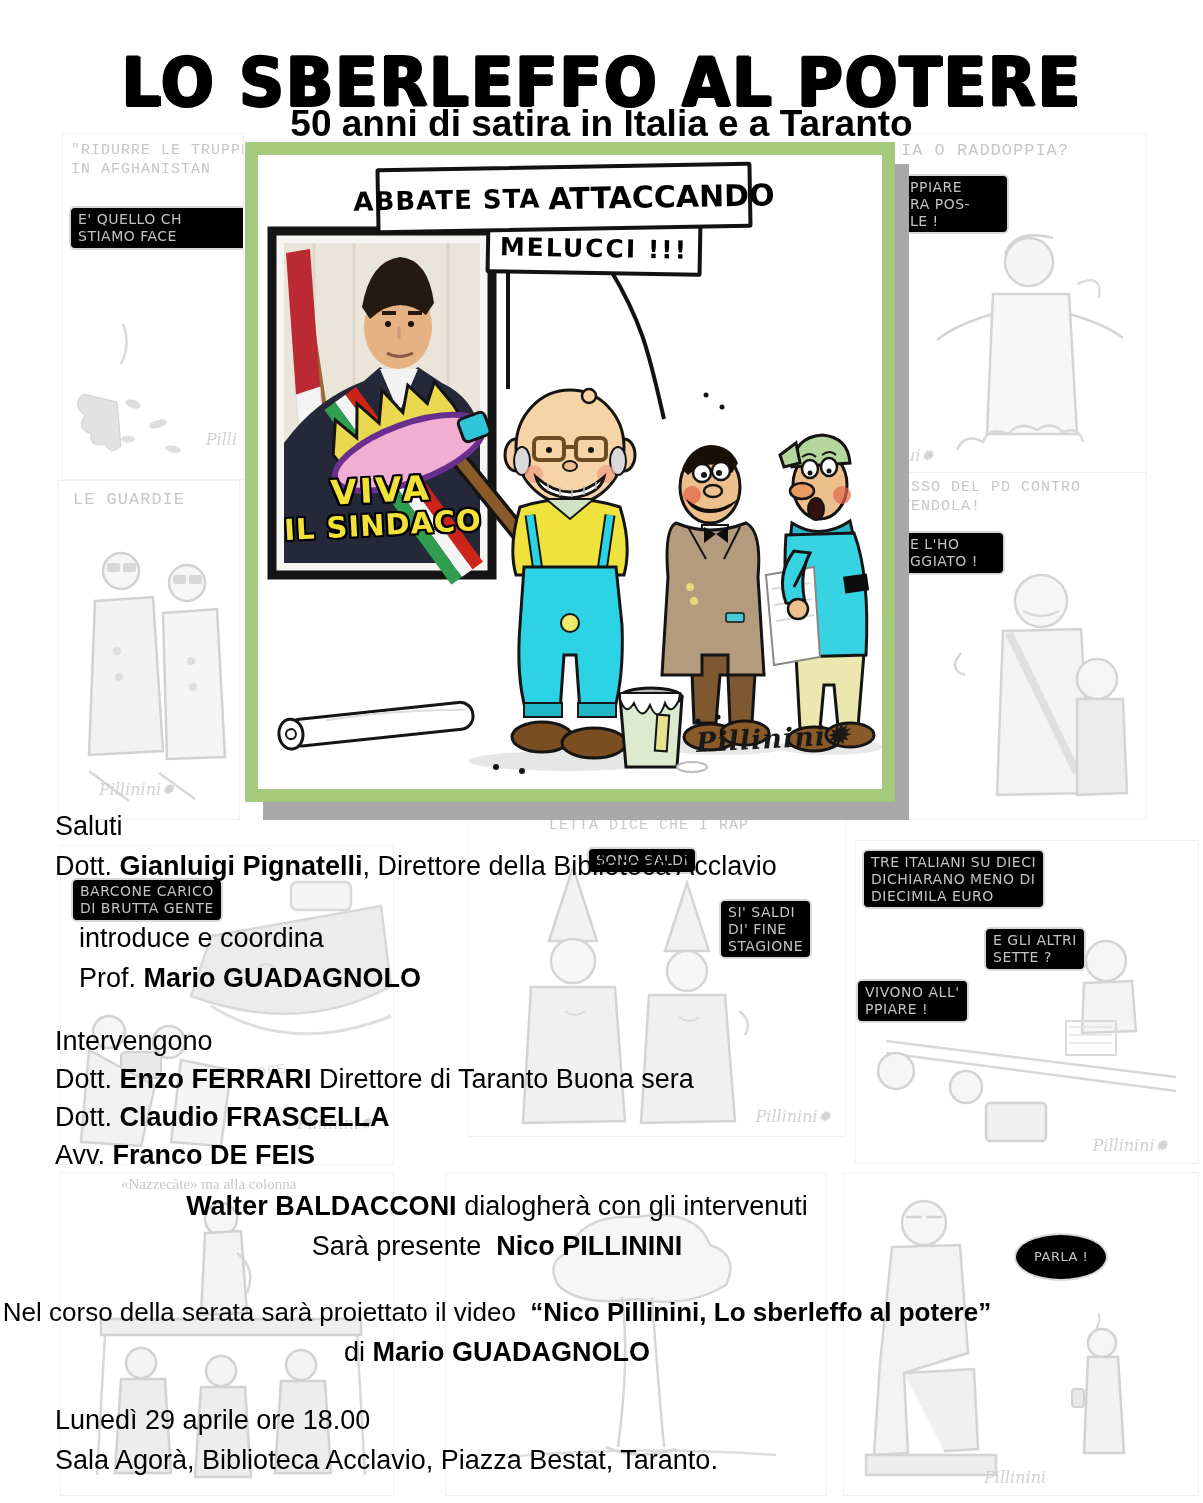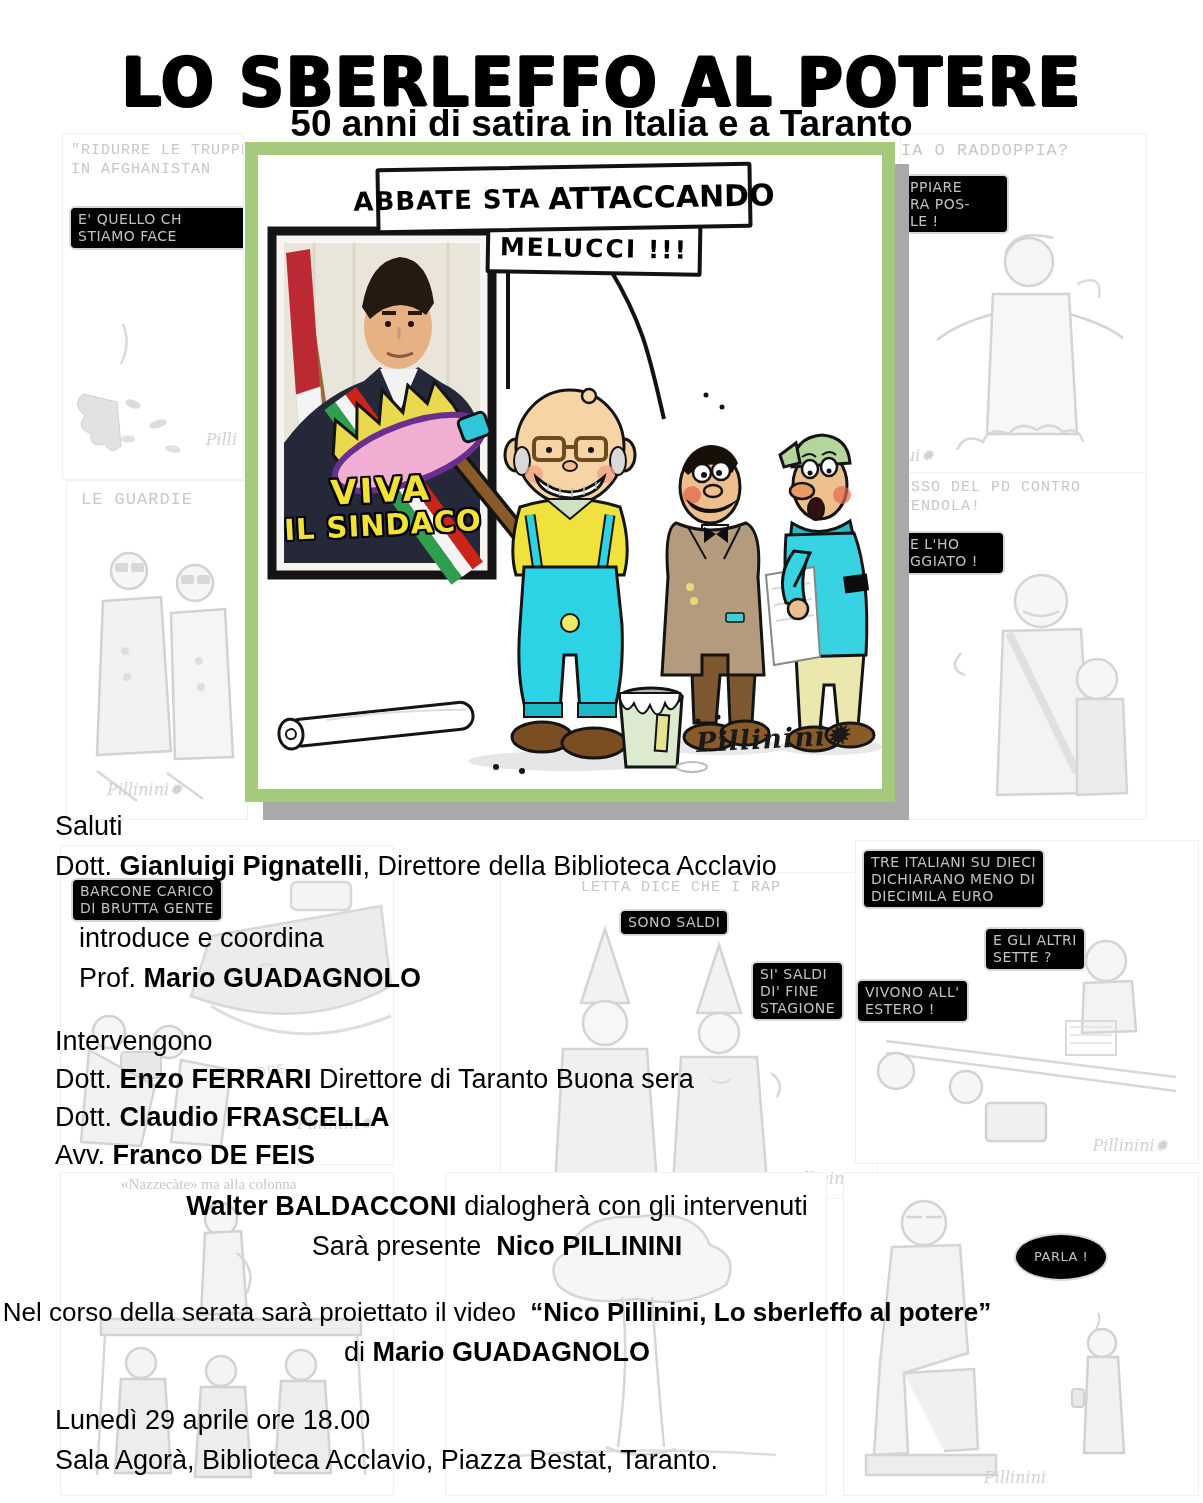--- a/index.html
+++ b/index.html
@@ -84,21 +84,21 @@
       <circle cx="128" cy="128" r="24" fill="#f5f5f5" stroke="#d4d4d4" stroke-width="2.5"></circle>
       <path d="M104,120 q10,-26 48,-16" fill="none" stroke="#d4d4d4" stroke-width="2.5"></path>
       <path d="M92,160 L168,160 L176,300 L86,300 Z" fill="#f7f7f7" stroke="#d4d4d4" stroke-width="2.5"></path>
       <path d="M92,180 Q56,190 36,206 M168,180 Q204,190 222,204" fill="none" stroke="#d4d4d4" stroke-width="2.5"></path>
       <path d="M176,150 q26,-12 22,14" fill="none" stroke="#dcdcdc" stroke-width="2.5"></path>
       <path d="M56,316 q8,-18 26,-8 q6,-16 26,-8 q10,-14 28,-4 q14,-10 26,2 q16,-6 20,10" fill="none" stroke="#d8d8d8" stroke-width="2.5"></path>
     </svg>
     <span class="bg-sig" style="left:4px;bottom:14px;">ui✹</span>
   </div>
 
-  <div class="bg-cell" style="left:66px;top:480px;width:180px;height:338px;">
+  <div class="bg-cell" style="left:58px;top:480px;width:180px;height:338px;">
     <span class="bg-caption" style="left:14px;top:8px;font-size:17px;">LE GUARDIE</span>
     <svg class="bg-doodle" width="180" height="338">
       <circle cx="62" cy="90" r="18" fill="#f6f6f6" stroke="#d2d2d2" stroke-width="2.5"></circle>
       <rect x="48" y="82" width="13" height="9" rx="2" fill="#d8d8d8"></rect>
         <rect x="64" y="82" width="13" height="9" rx="2" fill="#d8d8d8"></rect>
       <circle cx="128" cy="102" r="18" fill="#f6f6f6" stroke="#d2d2d2" stroke-width="2.5"></circle>
       <rect x="114" y="94" width="13" height="9" rx="2" fill="#d8d8d8"></rect>
         <rect x="130" y="94" width="13" height="9" rx="2" fill="#d8d8d8"></rect>
       <path d="M36,120 L94,116 L104,270 L30,274 Z" fill="#f2f2f2" stroke="#d2d2d2" stroke-width="2.5"></path>
       <path d="M104,132 L158,128 L166,276 L108,278 Z" fill="#f5f5f5" stroke="#d2d2d2" stroke-width="2.5"></path>
@@ -138,21 +138,21 @@
       <circle cx="108" cy="196" r="16" fill="#f6f6f6" stroke="#d2d2d2" stroke-width="2.5"></circle>
       <rect x="60" y="206" width="40" height="26" rx="4" fill="#e8e8e8" stroke="#d2d2d2" stroke-width="2"></rect>
       <path d="M28,204 L94,240 L80,300 L20,296 Z" fill="#f2f2f2" stroke="#d4d4d4" stroke-width="2.5"></path>
       <path d="M120,214 L170,224 L160,300 L110,296 Z" fill="#f5f5f5" stroke="#d4d4d4" stroke-width="2.5"></path>
       <path d="M170,128 q10,-8 18,0 M196,122 q10,-8 18,0" fill="none" stroke="#dcdcdc" stroke-width="2"></path>
     </svg>
     <span class="bg-caption" style="left:150px;top:220px;font-size:14px;color:#dedede;transform:rotate(-8deg);">BRIATORE</span>
     <span class="bg-sig" style="left:236px;top:268px;">Pillinini✹</span>
   </div>
 
-  <div class="bg-cell" style="left:468px;top:872px;width:376px;height:325px;margin-left:32px;">
+  <div class="bg-cell" style="left:468px;top:810px;width:376px;height:325px;">
     <span class="bg-caption" style="left:80px;top:6px;">LETTA DICE CHE I RAP</span>
     <span class="bg-bubble" style="left:118px;top:36px;">SONO SALDI</span>
     <span class="bg-bubble" style="left:250px;top:88px;">SI' SALDI
 DI' FINE
 STAGIONE</span>
     <svg class="bg-doodle" width="376" height="325">
       <path d="M80,130 L104,56 L128,130 Z" fill="#f2f2f2" stroke="#d4d4d4" stroke-width="2.5"></path>
       <circle cx="104" cy="150" r="22" fill="#f7f7f7" stroke="#d4d4d4" stroke-width="2.5"></circle>
       <path d="M62,176 L146,176 L156,310 L54,312 Z" fill="#f0f0f0" stroke="#d4d4d4" stroke-width="2.5"></path>
       <path d="M196,140 L218,72 L240,140 Z" fill="#f2f2f2" stroke="#d4d4d4" stroke-width="2.5"></path>
@@ -164,21 +164,21 @@
     <span class="bg-sig" style="right:14px;bottom:10px;">Pillinini✹</span>
   </div>
 
   <div class="bg-cell" style="left:855px;top:840px;width:342px;height:322px;">
     <span class="bg-bubble" style="left:6px;top:8px;">TRE ITALIANI SU DIECI
 DICHIARANO MENO DI
 DIECIMILA EURO</span>
     <span class="bg-bubble" style="left:128px;top:86px;">E GLI ALTRI
 SETTE ?</span>
     <span class="bg-bubble" style="left:0px;top:138px;">VIVONO ALL'
-ESTERO !</span>
+PPIARE !</span>
     <svg class="bg-doodle" width="342" height="322">
       <circle cx="250" cy="120" r="20" fill="#f6f6f6" stroke="#d4d4d4" stroke-width="2.5"></circle>
       <path d="M228,142 L276,140 L280,190 L226,192 Z" fill="#f3f3f3" stroke="#d4d4d4" stroke-width="2.5"></path>
       <path d="M30,200 L320,236 M30,212 L320,250" stroke="#d8d8d8" stroke-width="2.5"></path>
       <circle cx="40" cy="230" r="18" fill="#f6f6f6" stroke="#d2d2d2" stroke-width="2.5"></circle>
       <circle cx="110" cy="246" r="16" fill="#f6f6f6" stroke="#d2d2d2" stroke-width="2.5"></circle>
       <rect x="130" y="262" width="60" height="38" rx="4" fill="#f0f0f0" stroke="#d2d2d2" stroke-width="2.5"></rect>
       <rect x="210" y="180" width="50" height="34" fill="none" stroke="#dadada" stroke-width="2"></rect>
       <path d="M214,186 h42 M214,194 h42 M214,202 h42" stroke="#e2e2e2" stroke-width="1.5"></path>
     </svg>

